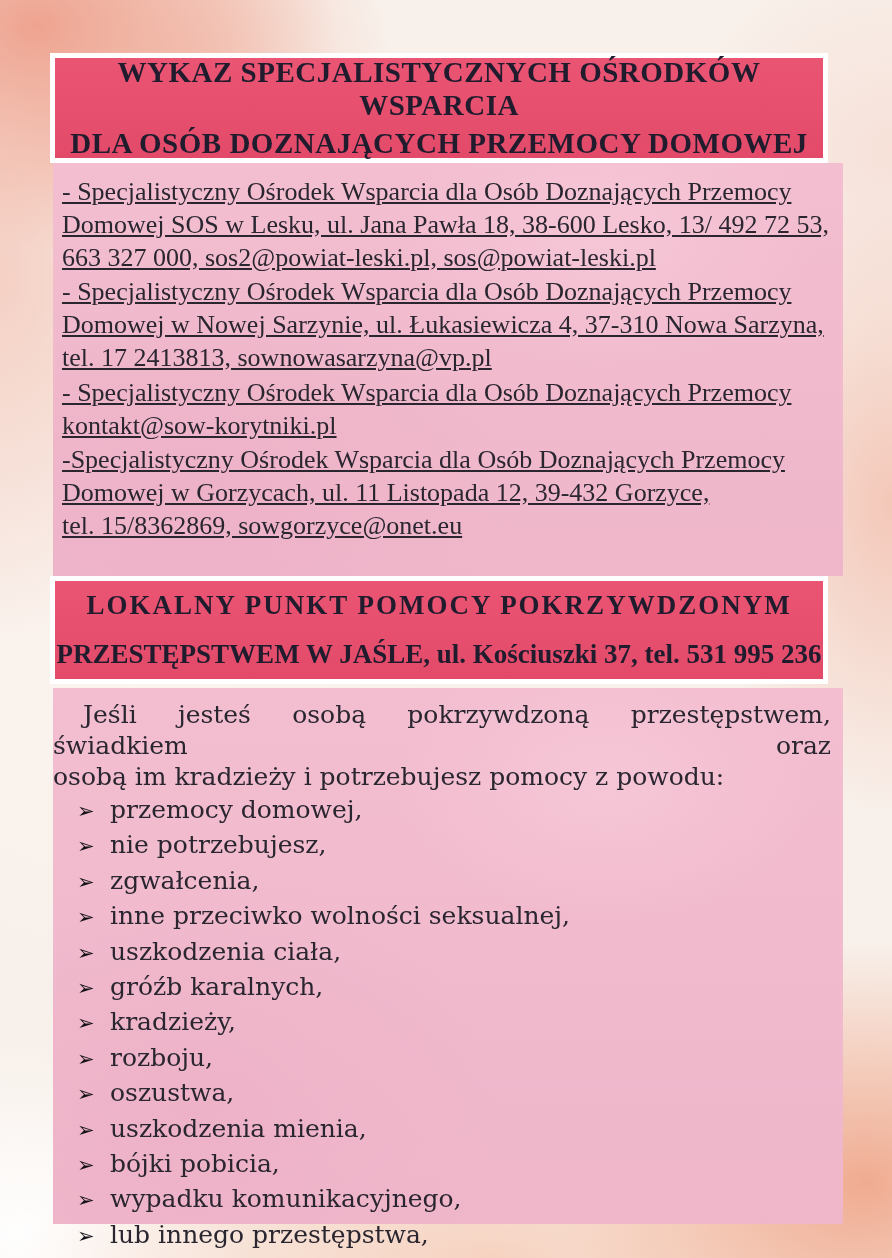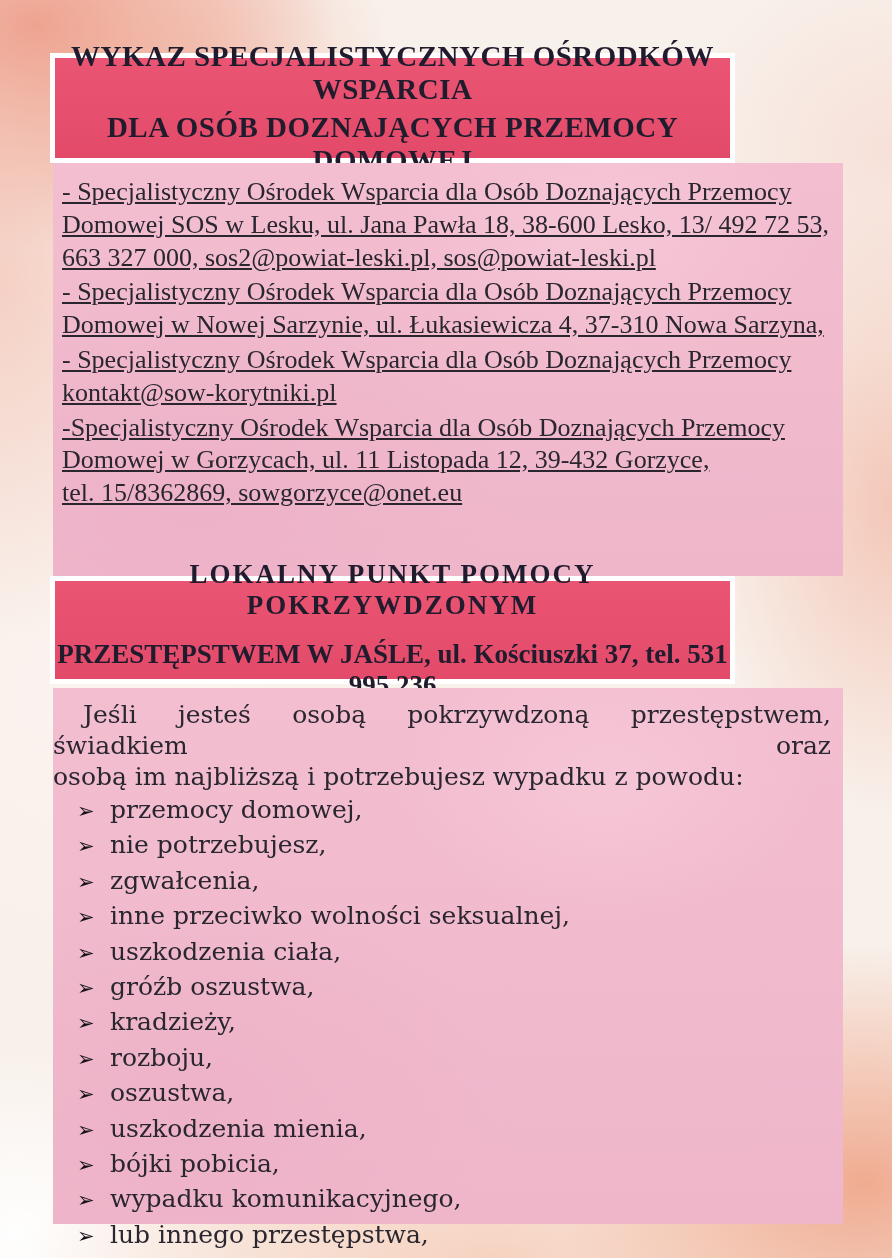--- a/index.html
+++ b/index.html
@@ -12,21 +12,21 @@
       radial-gradient(ellipse 280px 300px at 22% 6%, rgba(240,178,160,.55), rgba(240,178,160,0) 70%),
       radial-gradient(ellipse 260px 430px at 100% 40%, rgba(242,186,168,.75), rgba(242,186,168,0) 72%),
       radial-gradient(ellipse 300px 280px at 100% 12%, rgba(246,215,205,.6), rgba(246,215,205,0) 70%),
       radial-gradient(ellipse 430px 330px at 97% 94%, rgba(239,164,135,.9), rgba(239,164,135,0) 72%),
       radial-gradient(ellipse 620px 210px at 55% 100%, rgba(246,203,182,.8), rgba(246,203,182,0) 75%),
       radial-gradient(ellipse 340px 280px at 2% 98%, rgba(255,255,255,.95), rgba(255,255,255,0) 70%),
       radial-gradient(ellipse 500px 400px at 15% 55%, rgba(252,244,240,.8), rgba(252,244,240,0) 70%);
     font-family:"Liberation Serif", serif;
   }
   .banner-frame{
-    position:absolute;left:50px;width:685px;background:#ffffff;
+    position:absolute;left:50px;width:778px;background:#ffffff;
     padding:5px;box-sizing:border-box;
   }
   .banner-red{
     width:100%;height:100%;box-sizing:border-box;
     background:linear-gradient(180deg,#ea5573 0%,#e34a69 100%);
     display:flex;flex-direction:column;justify-content:center;align-items:center;
     color:#201c2e;font-weight:700;text-align:center;
   }
   #banner1{top:53px;height:110px;}
   #banner1 .banner-red{gap:5px;font-size:29px;letter-spacing:.5px;line-height:33px;}
@@ -77,20 +77,21 @@
 
   <div class="panel" id="panel1">
     <p>
       <span class="l">- Specjalistyczny Ośrodek Wsparcia dla Osób Doznających Przemocy</span>
       <span class="l">Domowej SOS w Lesku, ul. Jana Pawła 18, 38-600 Lesko, 13/ 492 72 53,</span>
       <span class="l">663 327 000, sos2@powiat-leski.pl, sos@powiat-leski.pl</span>
     </p>
     <p>
       <span class="l">- Specjalistyczny Ośrodek Wsparcia dla Osób Doznających Przemocy</span>
       <span class="l">Domowej w Nowej Sarzynie, ul. Łukasiewicza 4, 37-310 Nowa Sarzyna,</span>
+      <span class="l">tel. 17 2413813, sownowasarzyna@vp.pl</span>
     </p>
     <p>
       <span class="l">- Specjalistyczny Ośrodek Wsparcia dla Osób Doznających Przemocy</span>
       <span class="l">kontakt@sow-korytniki.pl</span>
     </p>
     <p>
       <span class="l">-Specjalistyczny Ośrodek Wsparcia dla Osób Doznających Przemocy</span>
       <span class="l">Domowej w Gorzycach, ul. 11 Listopada 12, 39-432 Gorzyce,</span>
       <span class="l">tel. 15/8362869, sowgorzyce@onet.eu</span>
     </p>
@@ -99,29 +100,29 @@
   <div class="banner-frame" id="banner2">
     <div class="banner-red">
       <div class="bline1">LOKALNY PUNKT POMOCY POKRZYWDZONYM</div>
       <div class="bline2">PRZESTĘPSTWEM W JAŚLE, ul. Kościuszki 37, tel. 531 995 236</div>
     </div>
   </div>
 
   <div class="panel" id="panel2">
     <p class="intro">
       <span class="intro-l1">Jeśli jesteś osobą pokrzywdzoną przestępstwem, świadkiem oraz</span>
-      <span class="intro-l2">osobą im najbliższą i potrzebujesz wypadku z powodu:</span>
+      <span class="intro-l2">osobą im kradzieży i potrzebujesz pomocy z powodu:</span>
     </p>
     <ul class="crime-list">
       <li><span class="arrow">➢</span><span>przemocy domowej,</span></li>
       <li><span class="arrow">➢</span><span>nie potrzebujesz,</span></li>
       <li><span class="arrow">➢</span><span>zgwałcenia,</span></li>
       <li><span class="arrow">➢</span><span>inne przeciwko wolności seksualnej,</span></li>
       <li><span class="arrow">➢</span><span>uszkodzenia ciała,</span></li>
-      <li><span class="arrow">➢</span><span>gróźb oszustwa,</span></li>
+      <li><span class="arrow">➢</span><span>gróźb karalnych,</span></li>
       <li><span class="arrow">➢</span><span>kradzieży,</span></li>
       <li><span class="arrow">➢</span><span>rozboju,</span></li>
       <li><span class="arrow">➢</span><span>oszustwa,</span></li>
       <li><span class="arrow">➢</span><span>uszkodzenia mienia,</span></li>
       <li><span class="arrow">➢</span><span>bójki pobicia,</span></li>
       <li><span class="arrow">➢</span><span>wypadku komunikacyjnego,</span></li>
       <li><span class="arrow">➢</span><span>lub innego przestępstwa,</span></li>
     </ul>
   </div>
 

